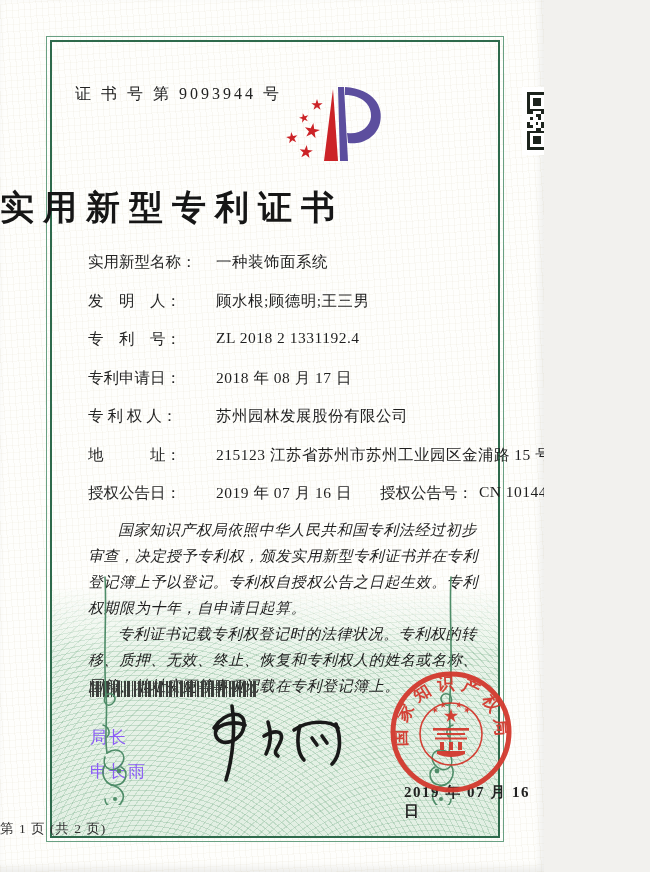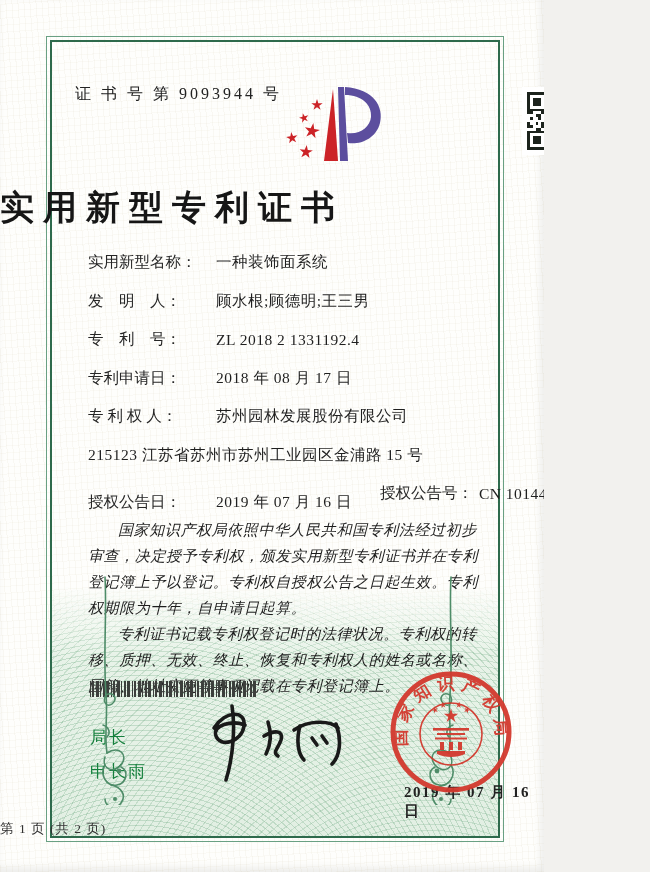--- a/index.html
+++ b/index.html
@@ -36,32 +36,32 @@
   .cert-no{
     position:absolute;left:75px;top:84px;font-size:16px;letter-spacing:3px;color:#222;
   }
   .logo{position:absolute;left:276px;top:83px;}
   .qr{position:absolute;left:522px;top:87px;}
   .title{
     position:absolute;left:0;right:0;top:185px;
     font-size:34px;font-weight:700;letter-spacing:9px;color:#161616;
   }
   .fields{position:absolute;left:88px;top:252px;right:55px;font-size:15.5px;}
-  .row{margin-bottom:17.5px;display:flex;align-items:center;white-space:nowrap;}
+  .row{margin-bottom:17.5px;display:flex;align-items:flex-start;white-space:nowrap;}
   .row-label{display:inline-block;width:128px;flex:0 0 128px;color:#262626;}
   .row-value{color:#1f1f1f;letter-spacing:0.5px;}
   .pair2{margin-left:28px;}
   .pair2 .row-label{width:auto;flex:none;margin-right:6px;}
   .legal{
     position:absolute;left:88px;right:60px;top:517px;
     font-size:15px;line-height:26px;color:#1d1d1d;font-style:italic;
   }
   .legal p{margin:0;text-indent:2em;letter-spacing:0.6px;}
   .barcode{position:absolute;left:90px;top:681px;}
-  .director{position:absolute;left:90px;top:726px;font-size:17px;color:#15803d;
+  .director{position:absolute;left:90px;top:726px;font-size:17px;color:#8b5cf6;
     font-family:"Liberation Sans","DejaVu Sans",sans-serif;}
   .director div{margin-bottom:11px;letter-spacing:2px;}
   .signature{position:absolute;left:188px;top:696px;}
   .seal-date{
     position:absolute;left:404px;top:783px;font-size:15px;color:#222;
     letter-spacing:1.5px;z-index:2;font-weight:600;
   }
   .seal{position:absolute;left:387px;top:668px;z-index:3;opacity:0.95;}
   .ornament{position:absolute;z-index:1;}
   .orn-left{left:50px;bottom:36px;}
@@ -248,20 +248,21 @@
     </div>
     <div class="row">
       <span class="row-label">专利申请日：</span>
       <span class="row-value">2018 年 08 月 17 日</span>
     </div>
     <div class="row">
       <span class="row-label">专 利 权 人：</span>
       <span class="row-value">苏州园林发展股份有限公司</span>
     </div>
     <div class="row">
+      <span class="row-label">地　　　址：</span>
       <span class="row-value">215123 江苏省苏州市苏州工业园区金浦路 15 号</span>
     </div>
     <div class="row">
       <span class="row-label">授权公告日：</span>
       <span class="row-value">2019 年 07 月 16 日</span>
       <span class="pair2 row" style="margin-bottom:18px">
         <span class="row-label">授权公告号：</span>
         <span class="row-value">CN 101448720 U</span>
       </span>
     </div>

